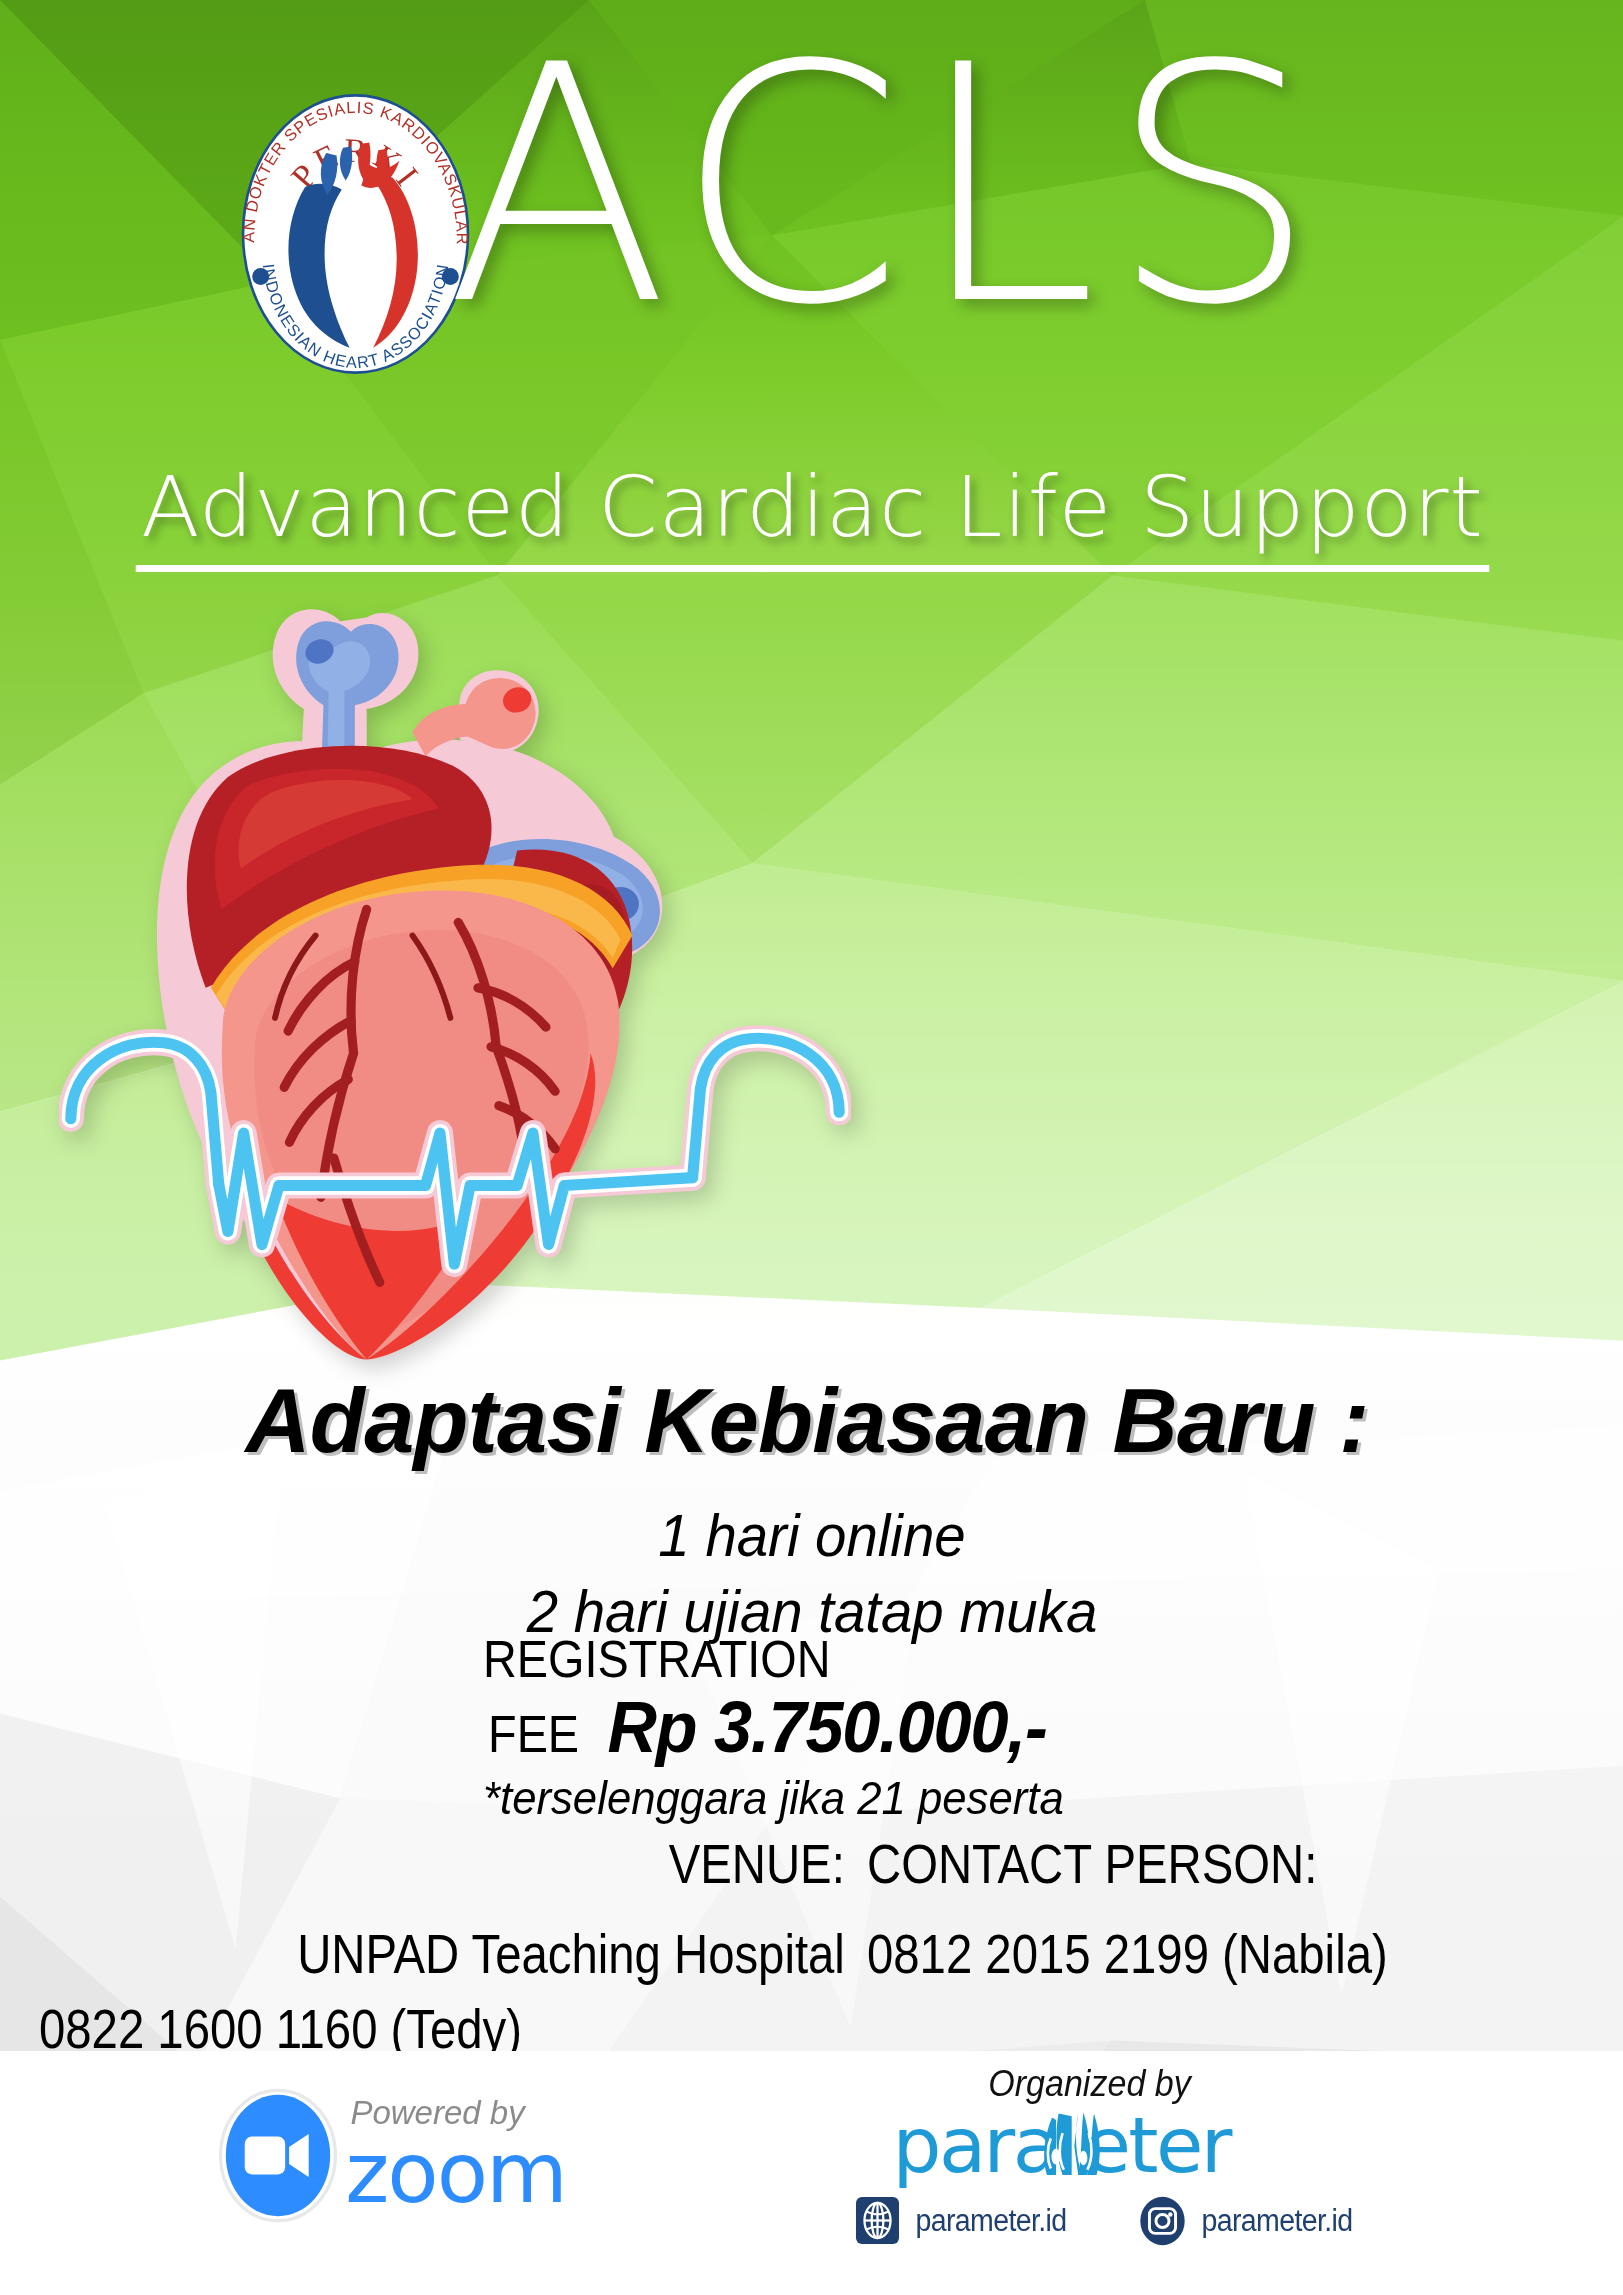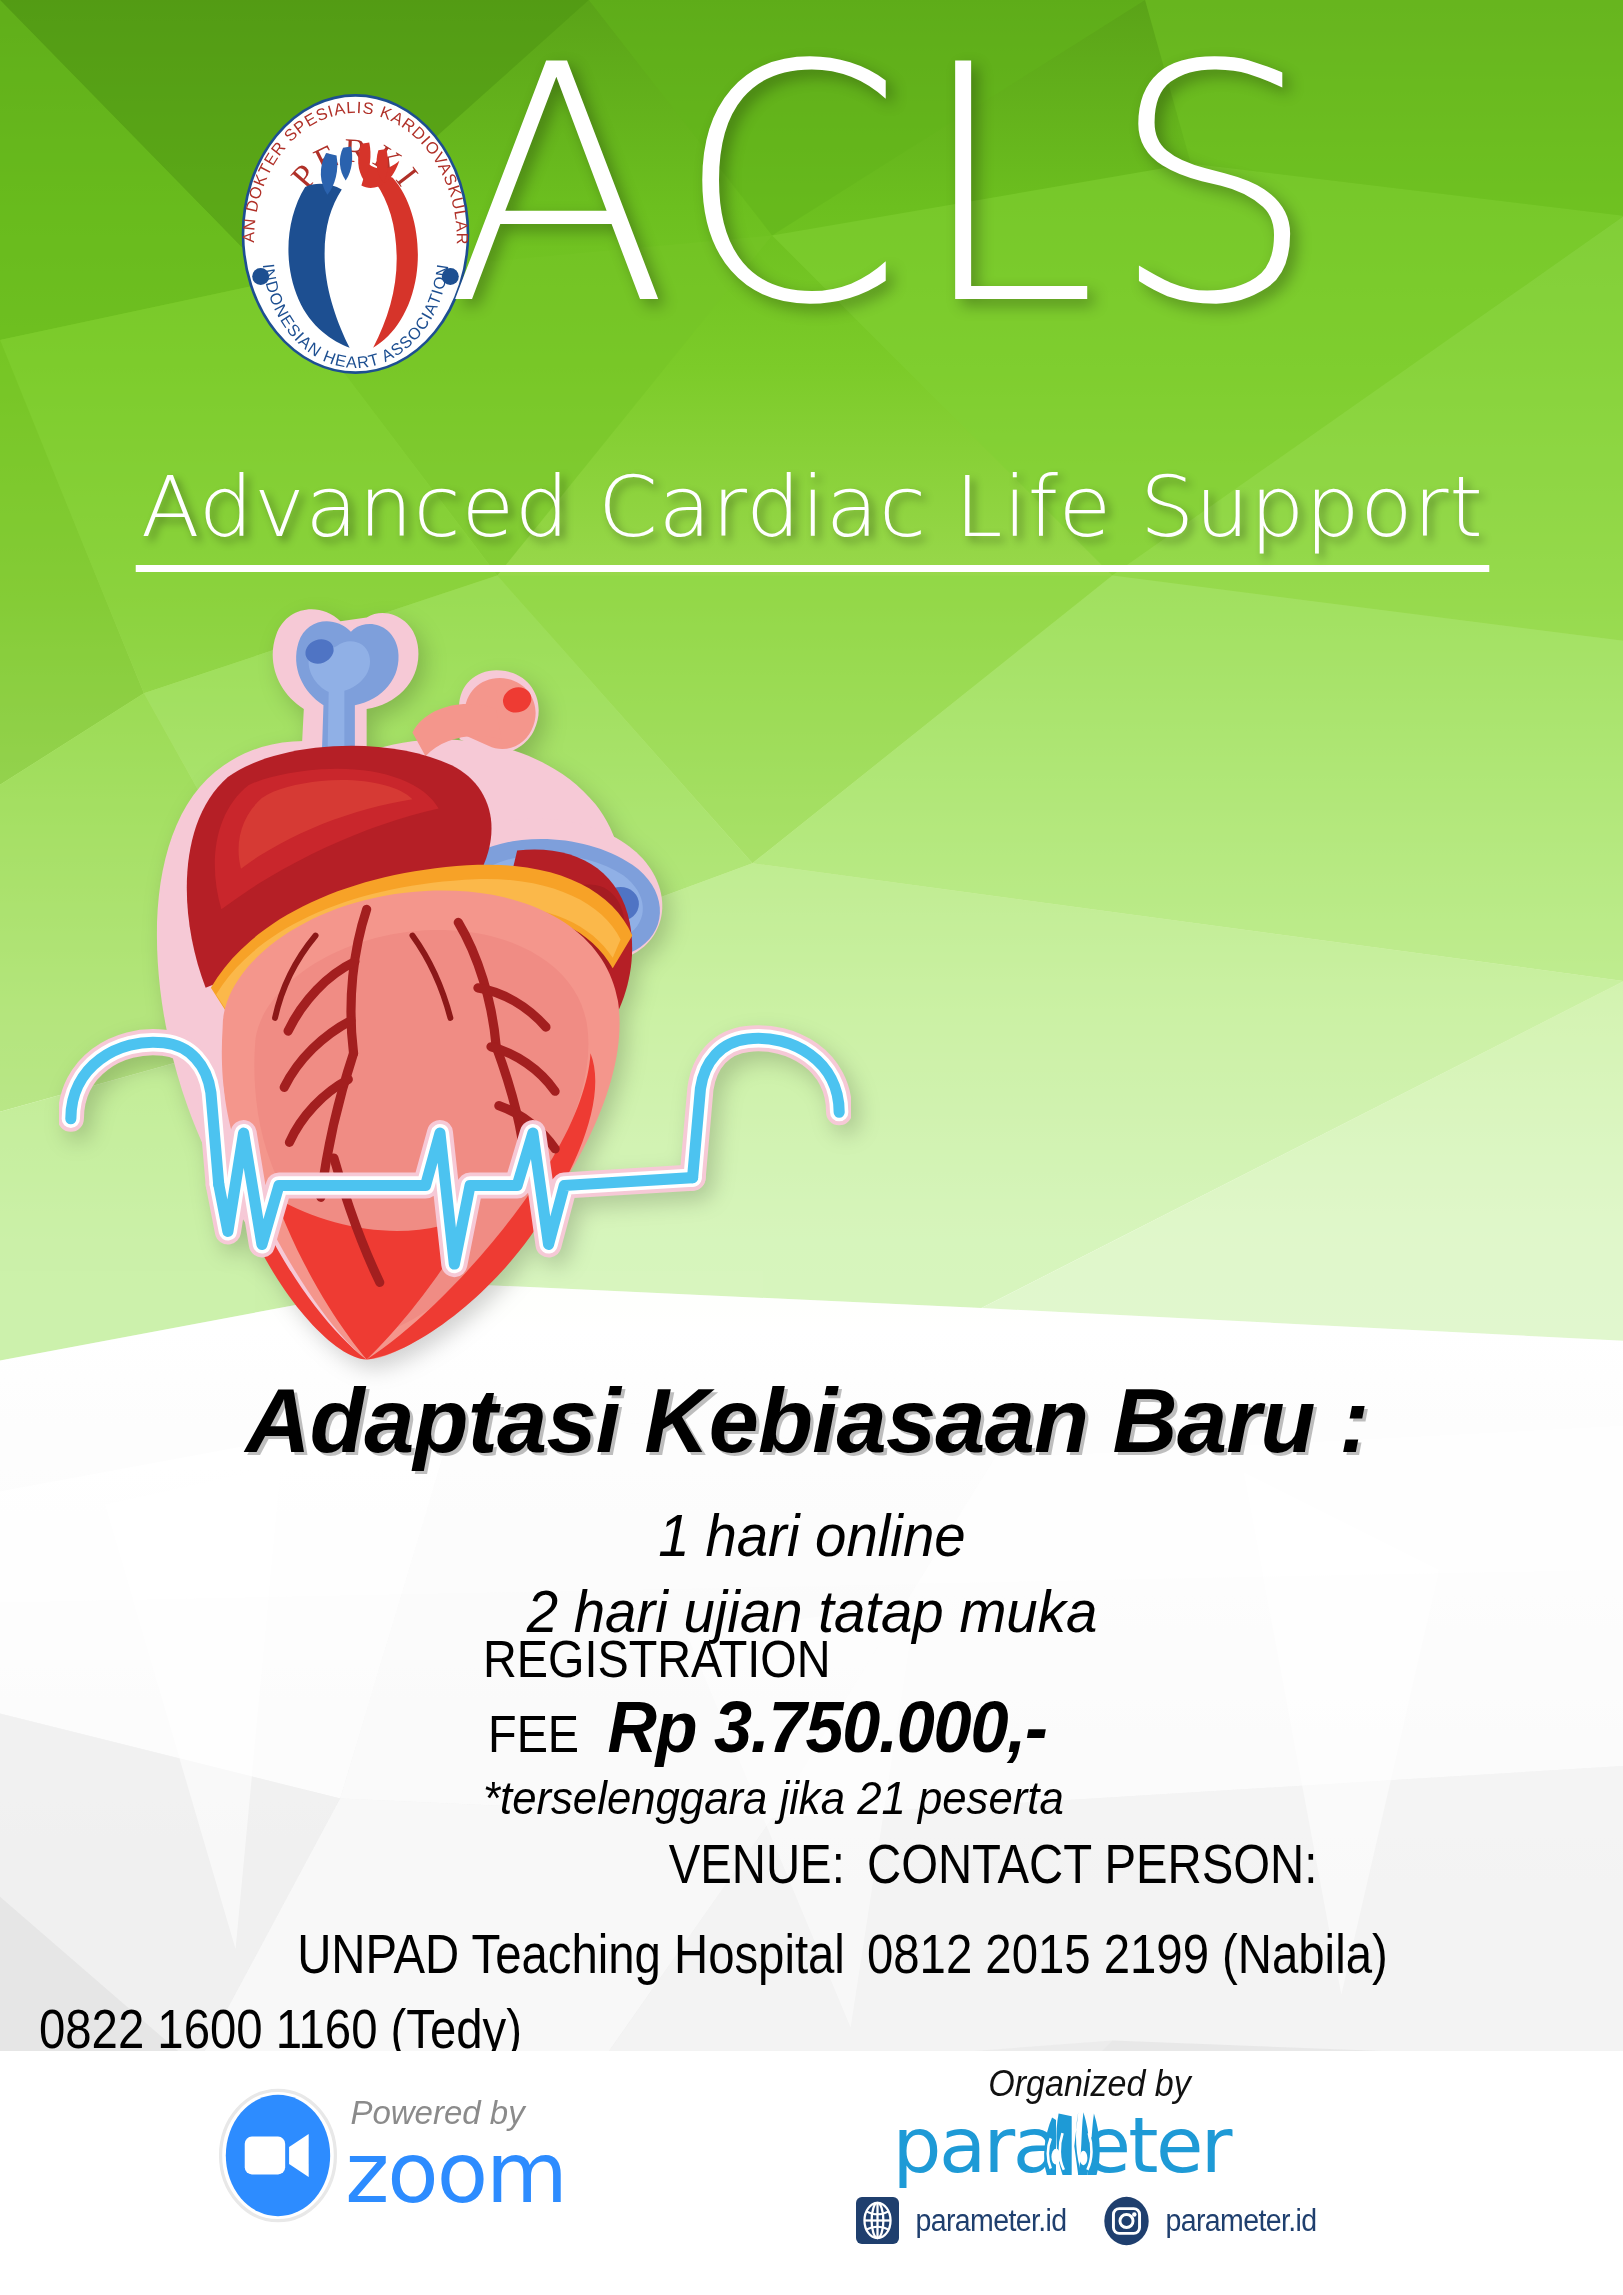--- a/index.html
+++ b/index.html
@@ -186,21 +186,21 @@
   }
   #organized-by{
     font-family:"Liberation Sans",sans-serif;
     font-style:italic; font-size:37px; color:#111111; letter-spacing:0px;
     transform:scaleX(0.92);
   }
   #parameter-logo{margin-top:2.6px;}
   #social-row{
     margin-top:1.3px; display:flex; justify-content:center; align-items:center; gap:30px;
   }
-  .social-item{display:flex; align-items:center; gap:9.2px;}
+  .social-item{display:flex; align-items:center; gap:9.2px;margin-left:36px;}
   .social-label{
     font-family:"Liberation Sans",sans-serif;
     font-size:31px; color:#1f3f6e; letter-spacing:-0.7px;
     transform:scaleX(0.92);
   }
 </style>
 </head>
 <body>
 
 <div id="poster">

